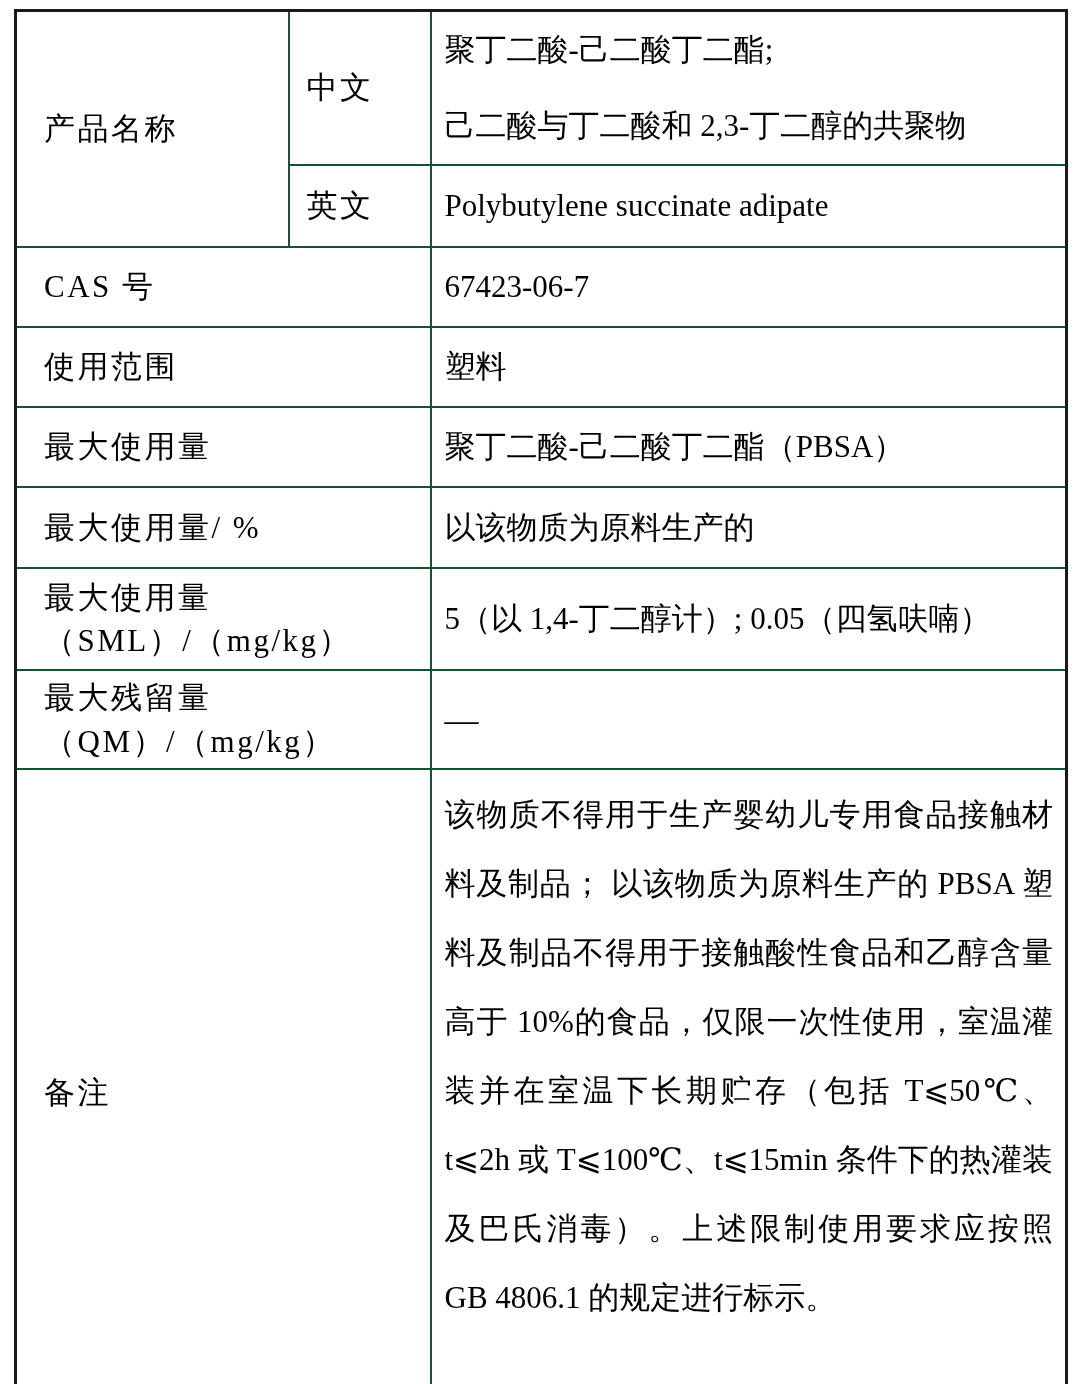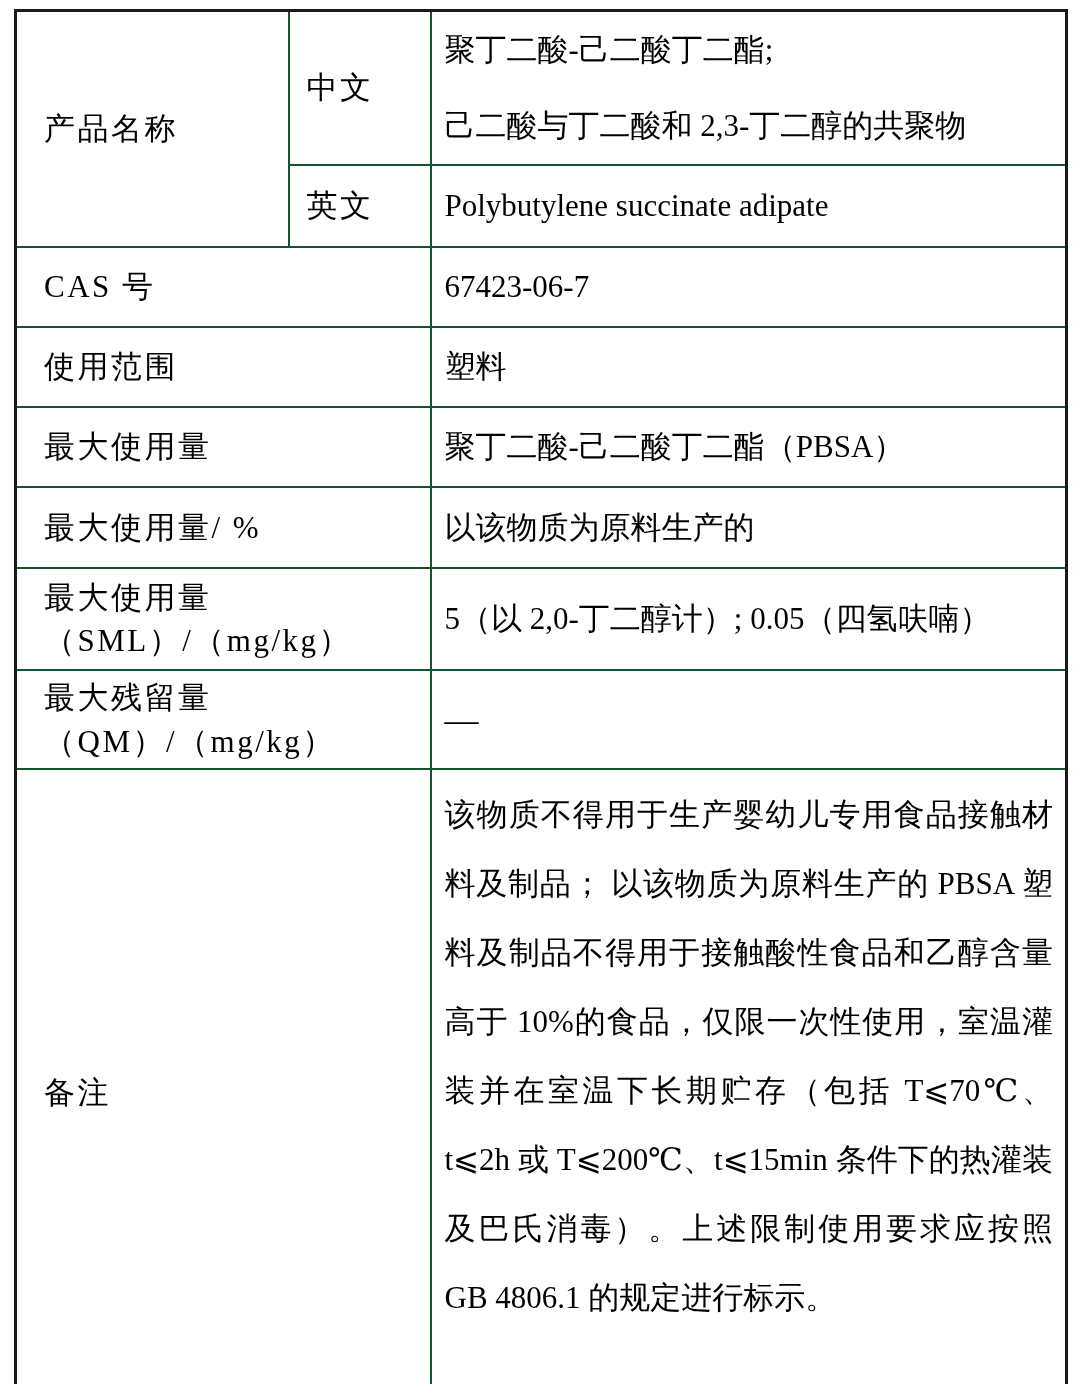--- a/index.html
+++ b/index.html
@@ -103,28 +103,28 @@
       <td class="label-cell" colspan="2">最大使用量</td>
       <td class="value-cell">聚丁二酸-己二酸丁二酯（PBSA）</td>
     </tr>
     <tr class="row-maxuse">
       <td class="label-cell" colspan="2">最大使用量/ %</td>
       <td class="value-cell">以该物质为原料生产的</td>
     </tr>
     <tr class="row-sml">
       <td class="label-cell multiline" colspan="2">最大使用量
 （SML）/（mg/kg）</td>
-      <td class="value-cell">5（以 2,0-丁二醇计）; 0.05（四氢呋喃）</td>
+      <td class="value-cell">5（以 1,4-丁二醇计）; 0.05（四氢呋喃）</td>
     </tr>
     <tr class="row-qm">
       <td class="label-cell multiline" colspan="2">最大残留量
 （QM）/（mg/kg）</td>
       <td class="value-cell qm-dash">—</td>
     </tr>
     <tr class="row-remarks">
       <td class="label-cell" colspan="2">备注</td>
       <td class="value-cell remarks-cell">
-        <div class="remarks-text">该物质不得用于生产婴幼儿专用食品接触材料及制品； 以该物质为原料生产的 PBSA 塑料及制品不得用于接触酸性食品和乙醇含量高于 10%的食品，仅限一次性使用，室温灌装并在室温下长期贮存（包括 T⩽70℃、t⩽2h 或 T⩽200℃、t⩽15min 条件下的热灌装及巴氏消毒）。上述限制使用要求应按照 GB 4806.1 的规定进行标示。</div>
+        <div class="remarks-text">该物质不得用于生产婴幼儿专用食品接触材料及制品； 以该物质为原料生产的 PBSA 塑料及制品不得用于接触酸性食品和乙醇含量高于 10%的食品，仅限一次性使用，室温灌装并在室温下长期贮存（包括 T⩽50℃、t⩽2h 或 T⩽100℃、t⩽15min 条件下的热灌装及巴氏消毒）。上述限制使用要求应按照 GB 4806.1 的规定进行标示。</div>
       </td>
     </tr>
   </tbody>
     </table>
 </div>
 
 </body></html>

